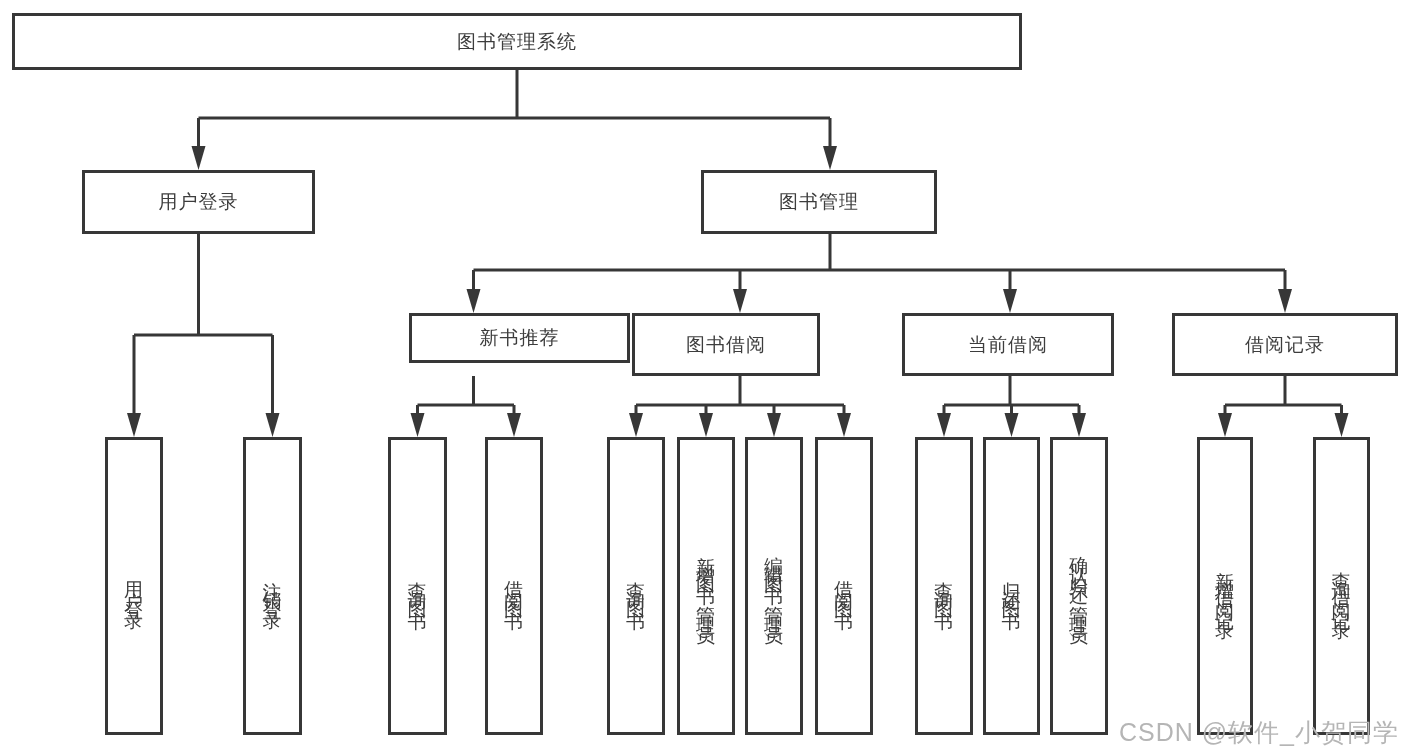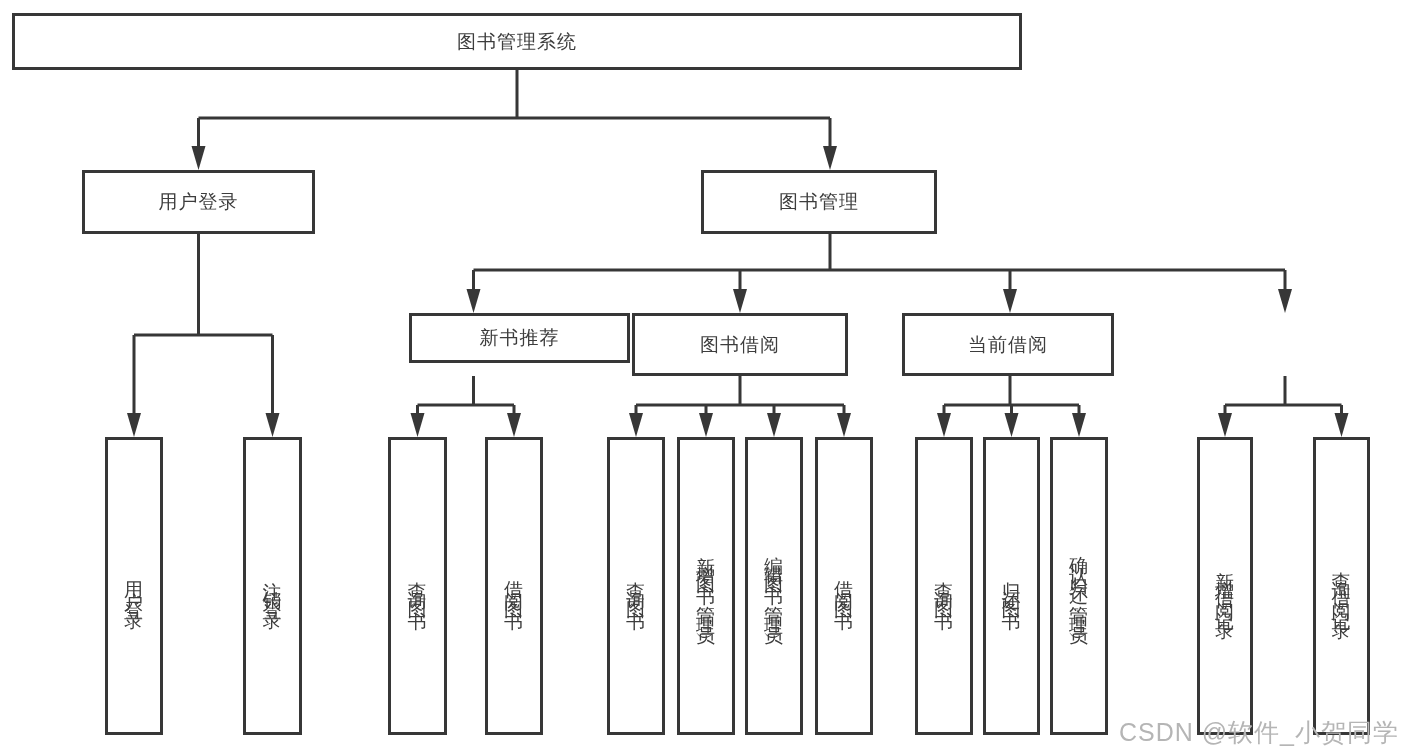--- a/index.html
+++ b/index.html
@@ -36,21 +36,21 @@
     letter-spacing: 10px;
     line-height: 1;
     font-size: 19px;
     border-width: 3px;
   }
   
   .n-root { left: 12px;  top: 13px;  width: 1010px; height: 57px; }
   .n-l2a  { left: 82px;  top: 170px; width: 233px;  height: 64px; }
   .n-l2b  { left: 701px; top: 170px; width: 236px;  height: 64px; }
   .n-l3a  { left: 363px; top: 313px; width: 221px;  height: 50px; margin-left: 46px; }
-  .n-l3b  { left: 632px; top: 313px; width: 216px;  height: 63px; }
+  .n-l3b  { left: 632px; top: 313px; width: 188px;  height: 63px; }
   .n-l3c  { left: 902px; top: 313px; width: 212px;  height: 63px; }
   .n-l3d  { left: 1172px;top: 313px; width: 226px;  height: 63px; }
   
   .f1  { left: 105px;  top: 437px; width: 58px; height: 298px; }
   .f2  { left: 243px;  top: 437px; width: 59px; height: 298px; }
   .f3  { left: 388px;  top: 437px; width: 59px; height: 298px; }
   .f4  { left: 485px;  top: 437px; width: 58px; height: 298px; }
   .f5  { left: 607px;  top: 437px; width: 58px; height: 298px; }
   .f6  { left: 677px;  top: 437px; width: 58px; height: 298px; }
   .f7  { left: 745px;  top: 437px; width: 58px; height: 298px; }
@@ -142,20 +142,23 @@
 
   <div class="node n-l3a">
     <span>新书推荐</span>
   </div>
   <div class="node n-l3b">
     <span>图书借阅</span>
   </div>
   <div class="node n-l3c">
     <span>当前借阅</span>
   </div>
+  <div class="node n-l3d">
+    <span>借阅记录</span>
+  </div>
 
   <div class="node leaf f1">用户登录</div>
   <div class="node leaf f2">注销登录</div>
 
   <div class="node leaf f3">查询图书</div>
   <div class="node leaf f4">借阅图书</div>
 
   <div class="node leaf f5">查询图书</div>
   <div class="node leaf f6">新增图书（管理员）</div>
   <div class="node leaf f7">编辑图书（管理员）</div>

